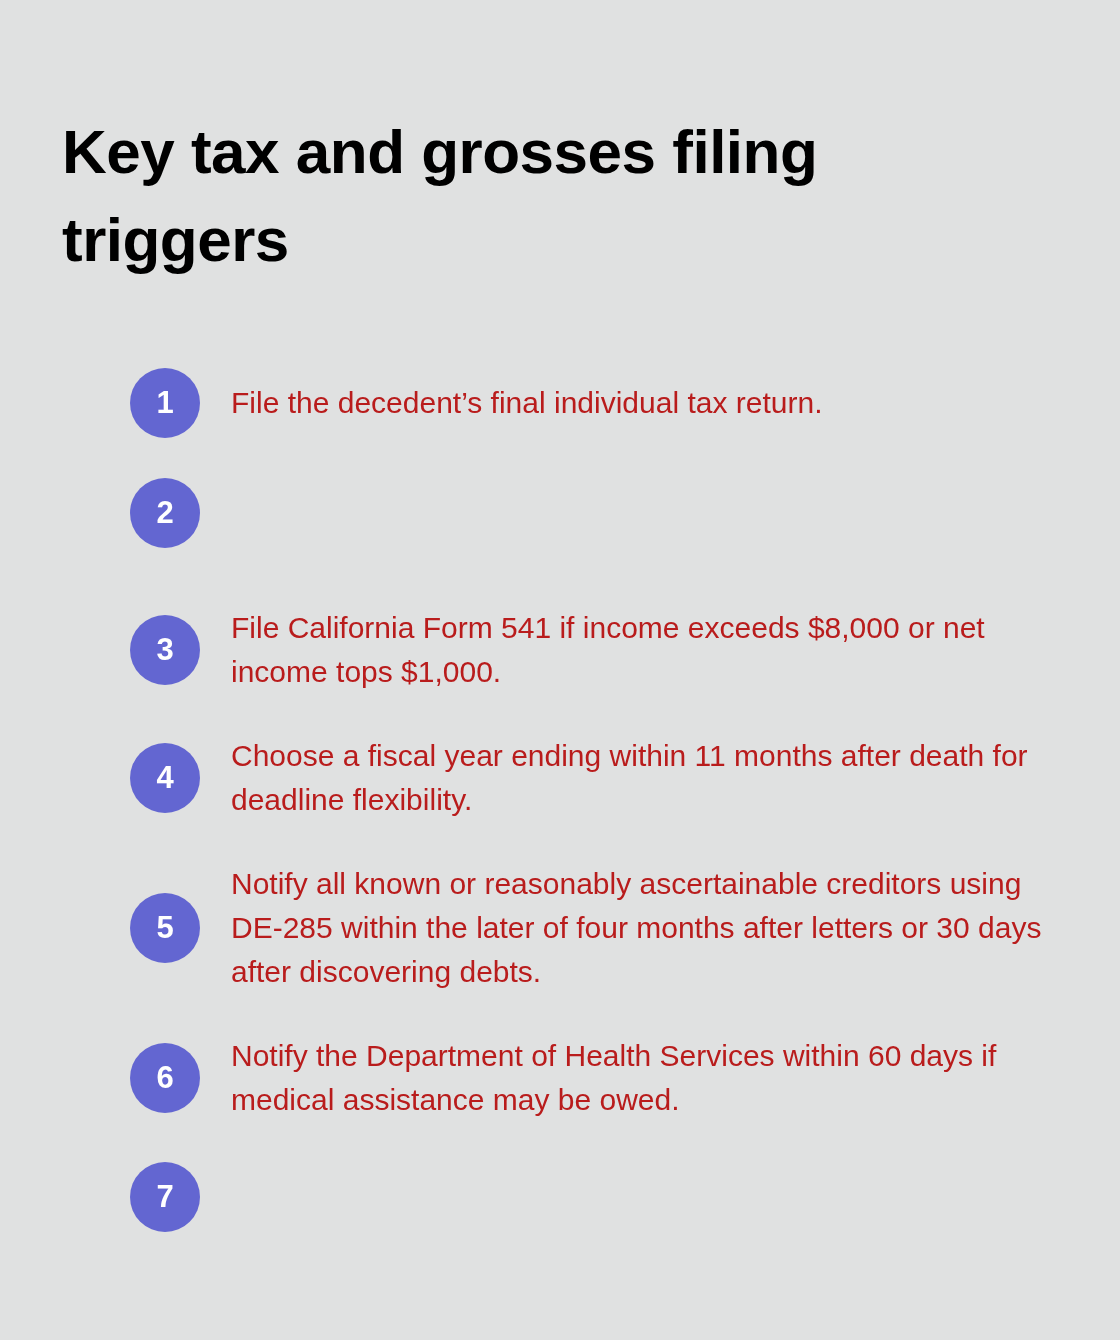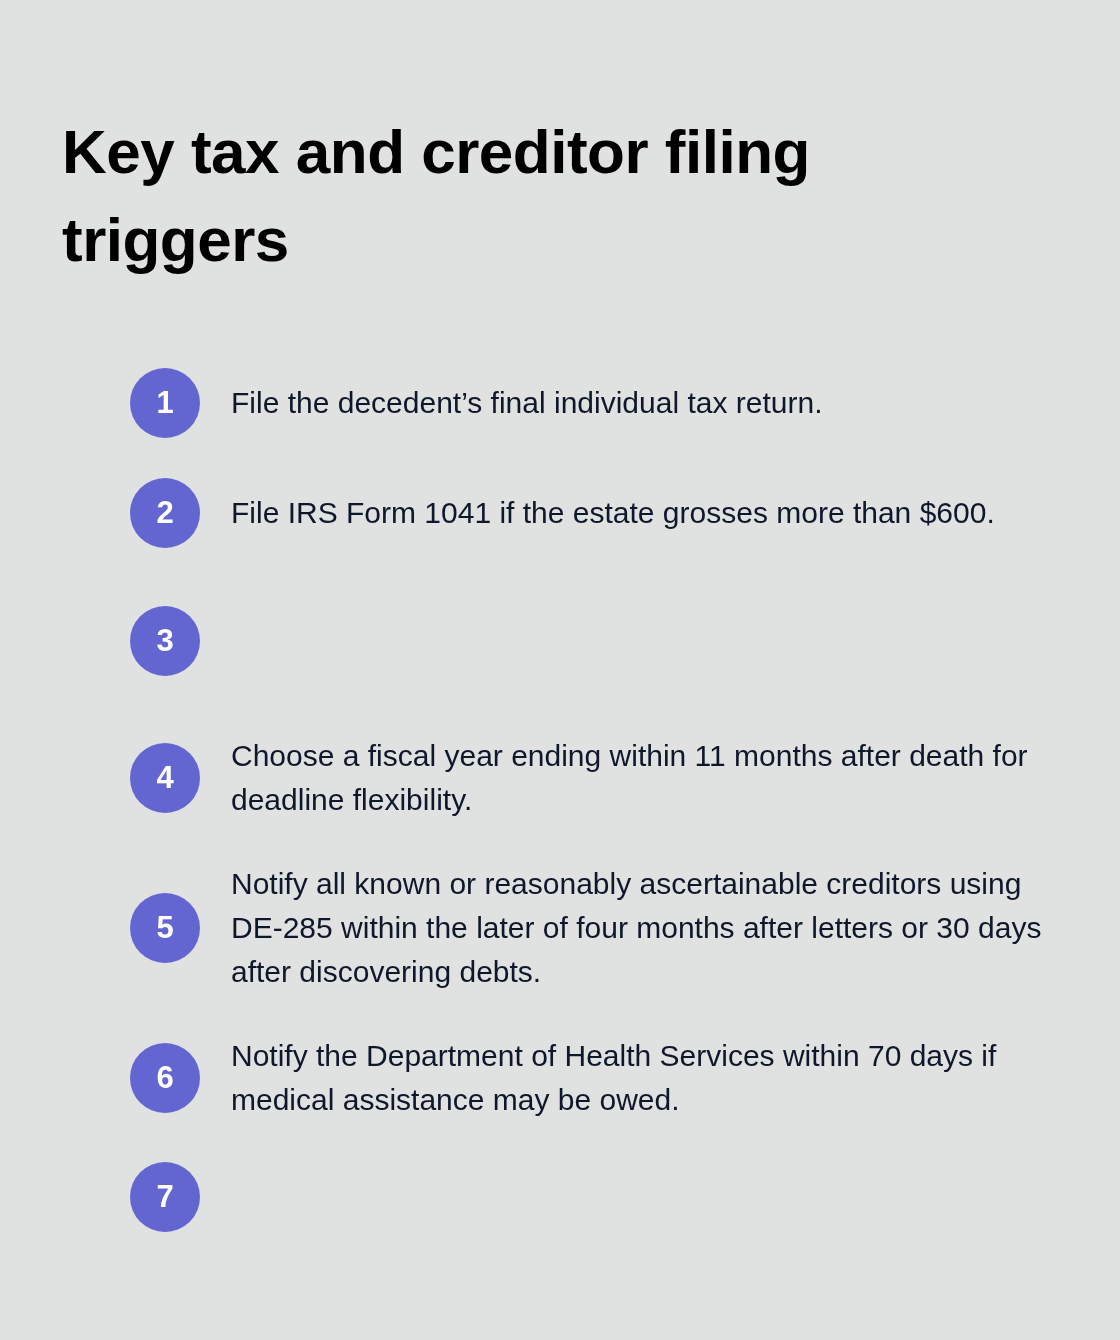--- a/index.html
+++ b/index.html
@@ -40,49 +40,49 @@
     background: #6366d1;
     color: #fff;
     font-weight: 700;
     font-size: 31px;
     display: flex; align-items: center; justify-content: center;
   }
   .text {
     margin-left: 31px;
     font-size: 30px;
     line-height: 44px;
-    color: #0f172a;
+    color: #b91c1c;
     width: 815px;
   }
 </style>
 </head>
 <body>
 
-<h1 class="title">Key tax and creditor filing triggers</h1>
+<h1 class="title">Key tax and grosses filing triggers</h1>
 
 <div class="list">
   <div class="item" style="top:368px;">
     <div class="badge">1</div>
     <div class="text">File the decedent’s final individual tax return.</div>
   </div>
   <div class="item" style="top:478px;">
     <div class="badge">2</div>
-    <div class="text">File IRS Form 1041 if the estate grosses more than $600.</div>
   </div>
   <div class="item" style="top:606px;">
     <div class="badge">3</div>
+    <div class="text">File California Form 541 if income exceeds $8,000 or net income tops $1,000.</div>
   </div>
   <div class="item" style="top:734px;">
     <div class="badge">4</div>
     <div class="text">Choose a fiscal year ending within 11 months after death for deadline flexibility.</div>
   </div>
   <div class="item" style="top:862px;">
     <div class="badge">5</div>
     <div class="text">Notify all known or reasonably ascertainable creditors using DE-285 within the later of four months after letters or 30 days after discovering debts.</div>
   </div>
   <div class="item" style="top:1034px;">
     <div class="badge">6</div>
-    <div class="text">Notify the Department of Health Services within 70 days if medical assistance may be owed.</div>
+    <div class="text">Notify the Department of Health Services within 60 days if medical assistance may be owed.</div>
   </div>
   <div class="item" style="top:1162px;">
     <div class="badge">7</div>
   </div>
 </div>
 
 </body></html>

